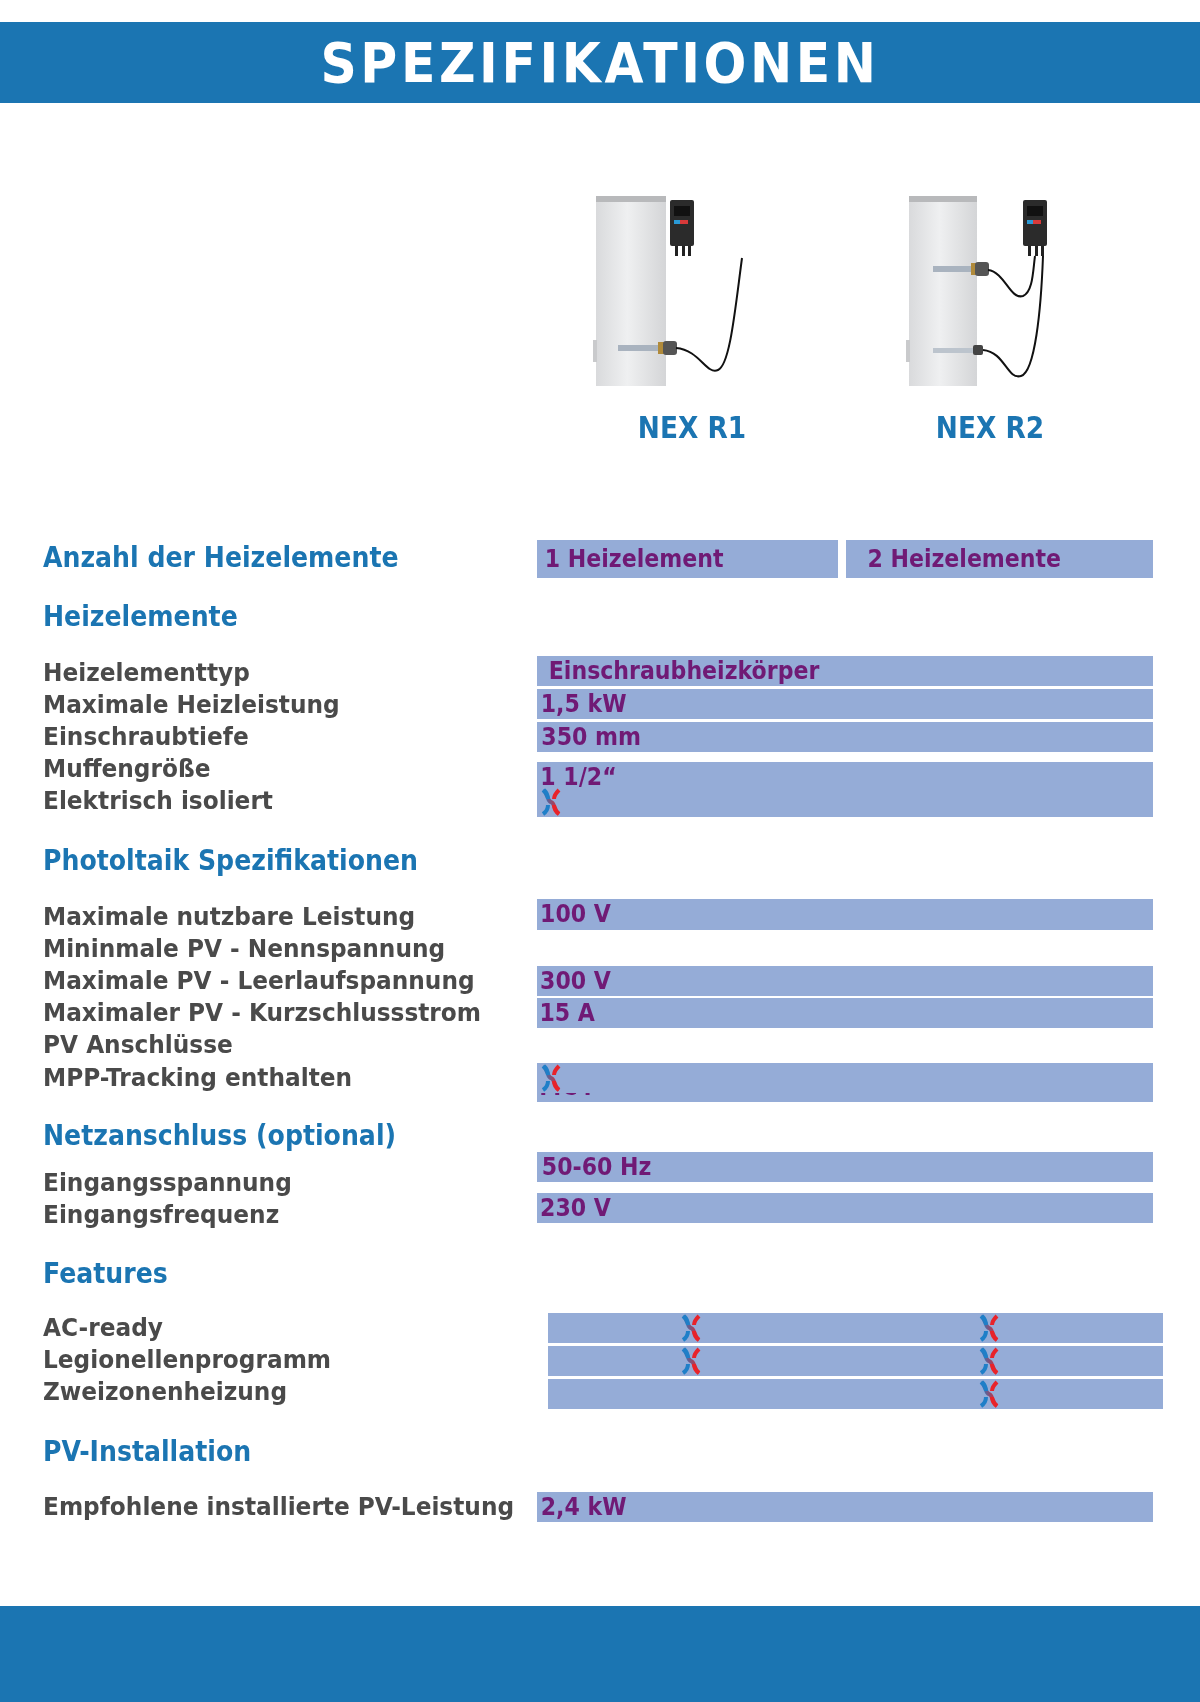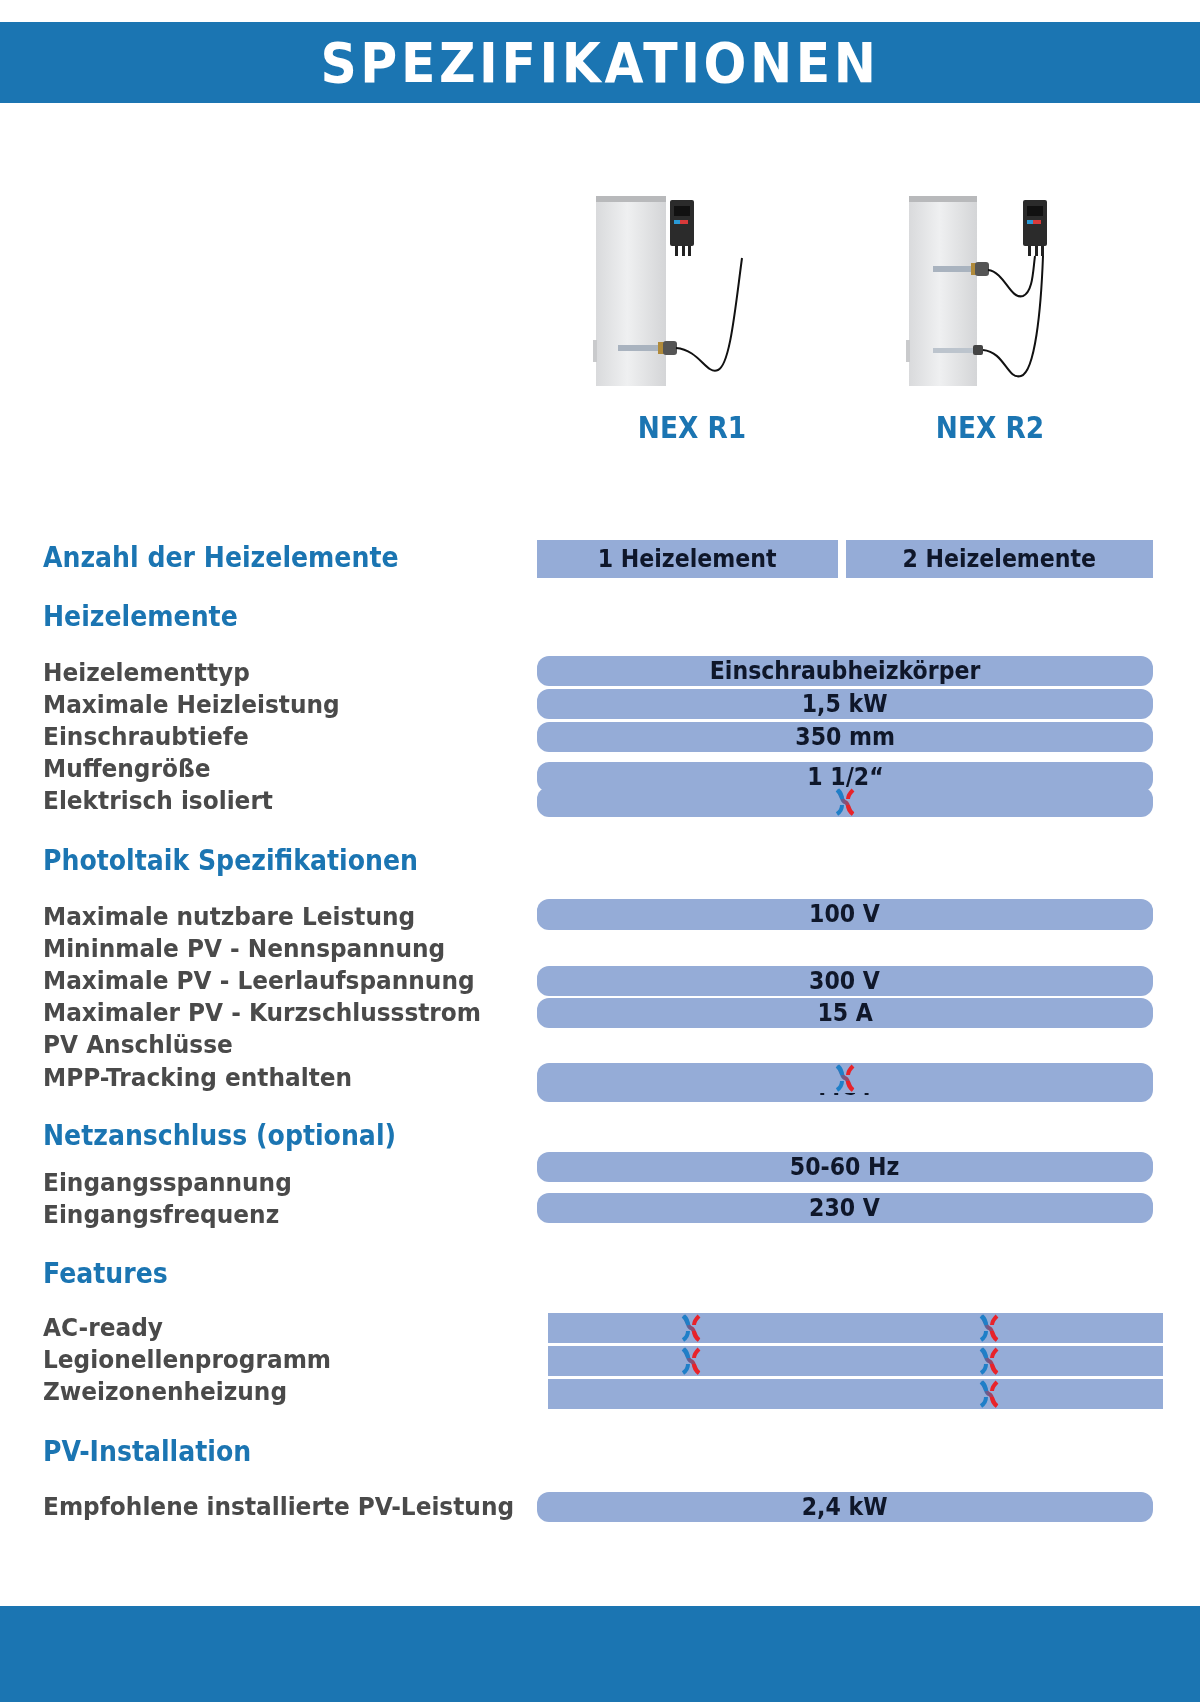--- a/index.html
+++ b/index.html
@@ -21,26 +21,26 @@
   .product-name-r1 { left: 572px; }
   .product-name-r2 { left: 870px; }
 
   .section-title { position: absolute; left: 43px; color: #1b75b2; font-weight: bold;
                    font-size: 28px; line-height: 36px; white-space: nowrap;
                    transform-origin: left center; transform: scaleX(0.9); }
   .spec-label { position: absolute; left: 43px; color: #4a4a4a; font-size: 25px;
                 line-height: 30px; white-space: nowrap; font-weight: bold;
                 transform-origin: left center; transform: scaleX(0.93); }
   .bar { position: absolute; background: #95acd7; height: 30px; display: flex;
-         align-items: center; justify-content: center; color: #0f172a; font-weight: bold;
+         align-items: center; justify-content: flex-start; color: #701a75; font-weight: bold;
          font-size: 24px; line-height: 30px; box-sizing: border-box; }
-  .bar-full { left: 537px; width: 616px; border-radius: 12px; }
+  .bar-full { left: 537px; width: 616px; }
   .bar-feat { left: 548px; width: 615px; }
   .bar-half-1 { left: 537px; width: 301px; height: 38px; }
-  .bar-half-2 { left: 846px; width: 307px; height: 38px; }
+  .bar-half-2 { left: 846px; width: 307px; height: 38px; padding-left: 13px; }
   .bar .txt { display: inline-block; transform: scaleX(0.92); white-space: nowrap; }
   .check { position: absolute; width: 28px; height: 30px; }
   .bar .check.center { position: static; }
 </style>
 </head>
 <body>
 
 <div class="band header-band"></div>
 <div class="page-title">SPEZIFIKATIONEN</div>
 

